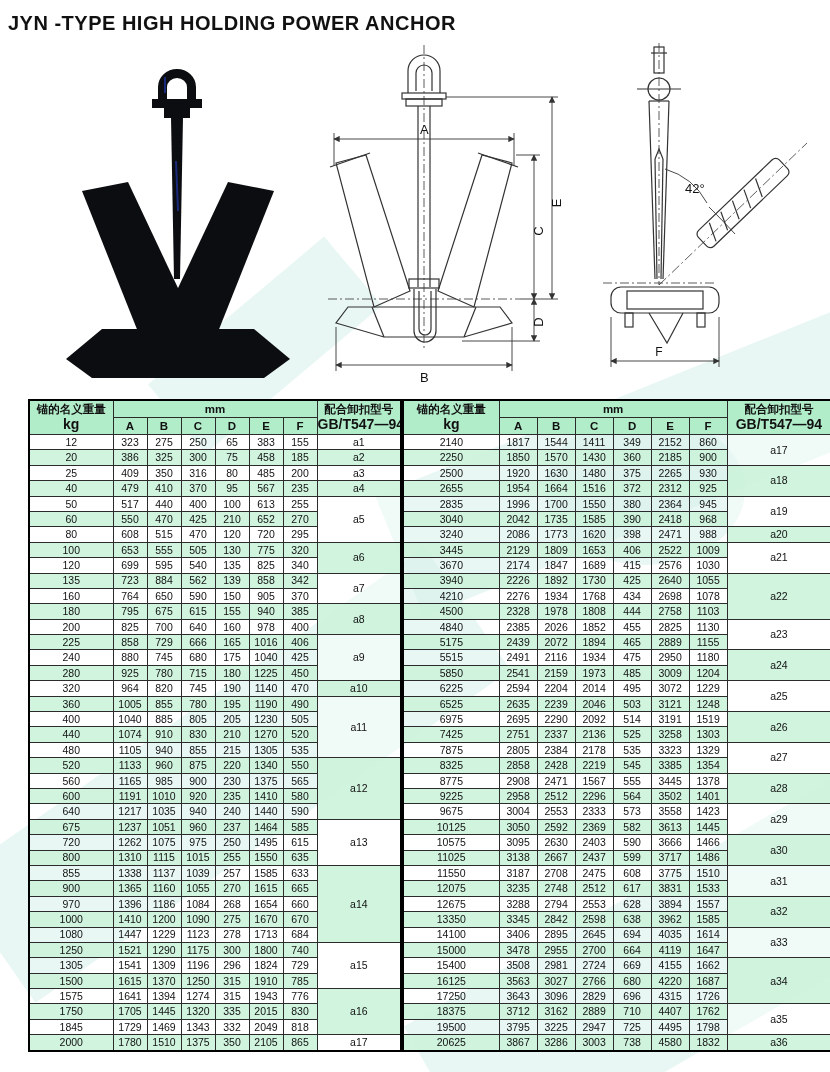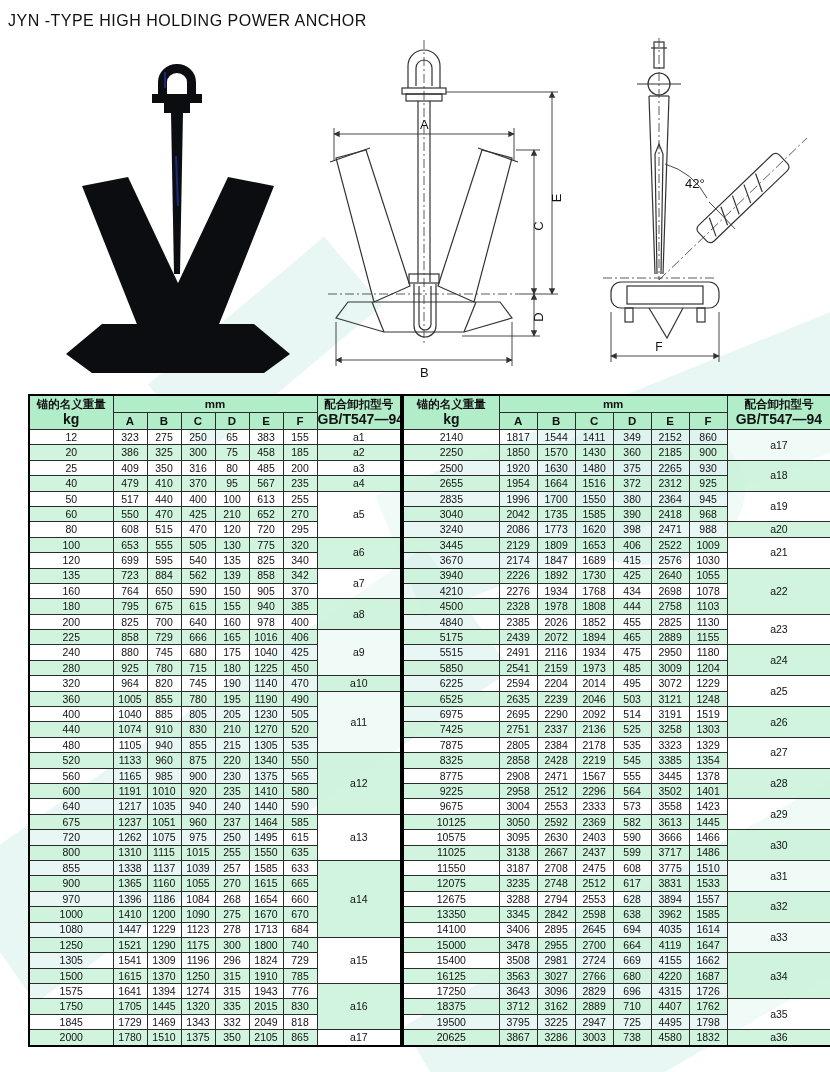--- a/index.html
+++ b/index.html
@@ -11,21 +11,21 @@
   .wm{position:absolute;background:#d5f1ea;opacity:.55;z-index:0;pointer-events:none;}
   .wm1{left:-60px;top:700px;width:580px;height:150px;transform:rotate(-35deg);}
   .wm2{left:380px;top:390px;width:540px;height:130px;transform:rotate(-22deg);}
   .wm3{left:410px;top:880px;width:540px;height:170px;transform:rotate(-30deg);}
   .wm4{left:545px;top:415px;width:200px;height:150px;border-radius:50%;}
   .wm5{left:150px;top:300px;width:230px;height:90px;transform:rotate(-40deg);}
 
   .content{position:relative;z-index:1;}
   .title-row{display:flex;align-items:baseline;gap:28px;padding:12px 0 0 8px;}
   .title-zh{font-size:21px;font-weight:bold;letter-spacing:1px;}
-  .title-en{font-size:16px;font-weight:normal;letter-spacing:.5px;}
+  .title-en{font-size:20px;font-weight:bold;letter-spacing:.5px;}
 
   .diagrams{display:flex;gap:8px;padding-left:52px;margin-top:6px;height:346px;}
   .diagram svg{display:block;}
 
   .tables{display:flex;margin-left:28px;margin-top:12px;}
   table{border-collapse:collapse;table-layout:fixed;background:transparent;border:2px solid #000;}
   th,td{border:1px solid #2b2b2b;text-align:center;padding:0;overflow:hidden;white-space:nowrap;}
   th{background:#b2edca;font-weight:bold;font-size:11.5px;height:16px;line-height:1.25;}
   th .sub{display:block;font-size:14px;}
   th .main{display:block;font-size:11.5px;}

